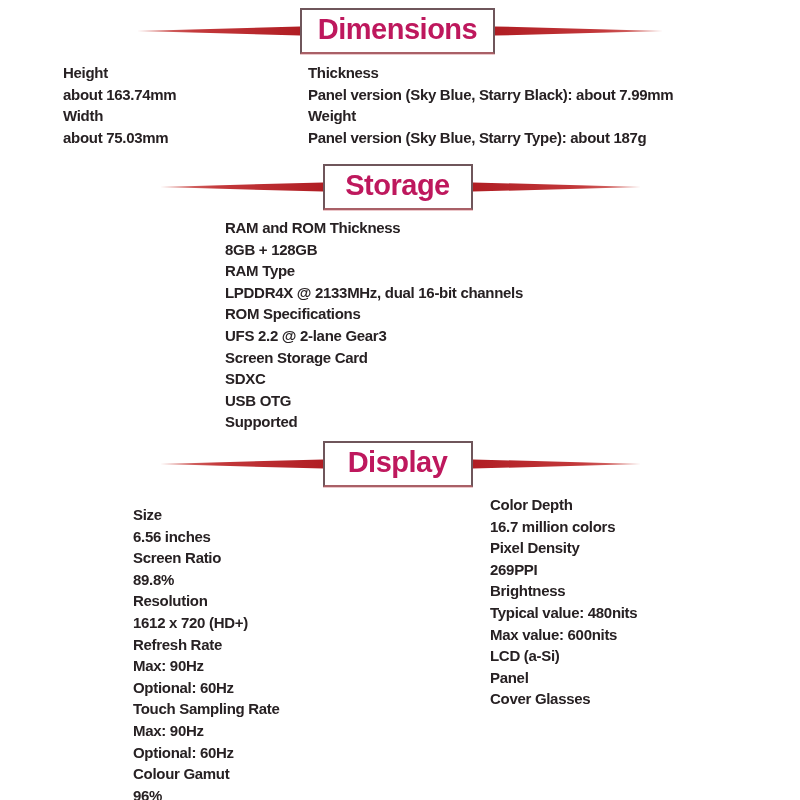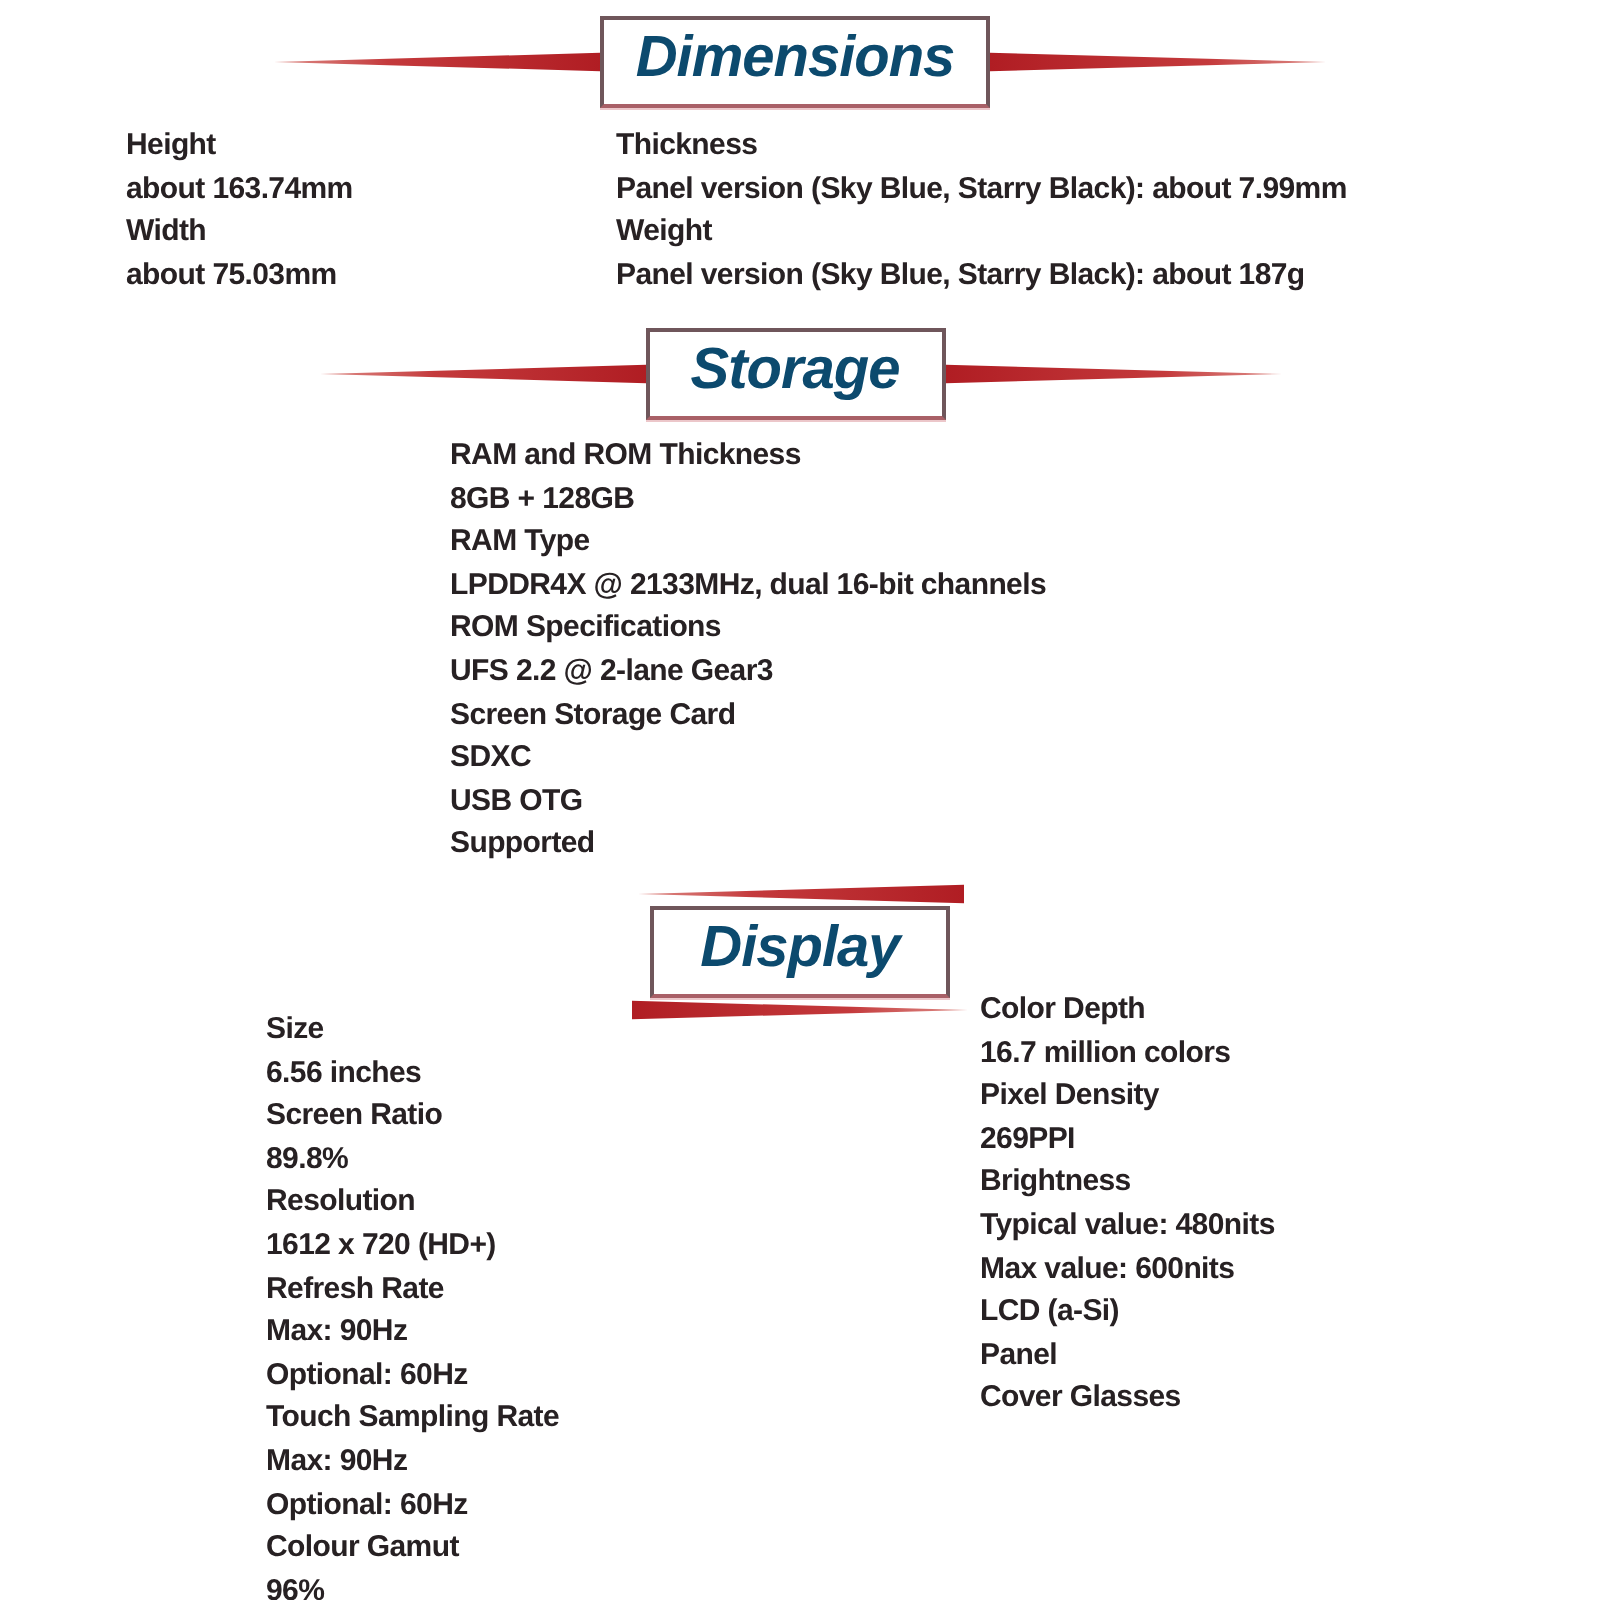--- a/index.html
+++ b/index.html
@@ -28,25 +28,24 @@
     min-width:150px;
     box-sizing:border-box;
     background:#fff;
     border:2px solid var(--border);
     border-bottom-color:#a96067;
     box-shadow:0 1px 0 rgba(201,94,102,.35);
     padding:3px 16px 6px 16px;
     text-align:center;
   }
   .title-box .title{
-    font-style:italic;
     font-weight:bold;
     font-size:29px;
     letter-spacing:-0.5px;
-    color:#0c4a6e;
+    color:#be185d;
     white-space:nowrap;
   }
   .col{
     position:absolute;
     white-space:nowrap;
   }
   .col .line{
     font-weight:bold;
     font-size:15px;
     line-height:21.6px;
@@ -90,21 +89,21 @@
   <div class="col" style="left:63px; top:62px;">
       <div class="line">Height</div>
       <div class="line">about 163.74mm</div>
       <div class="line">Width</div>
       <div class="line">about 75.03mm</div>
     </div>
   <div class="col" style="left:308px; top:62px;">
       <div class="line">Thickness</div>
       <div class="line">Panel version (Sky Blue, Starry Black): about 7.99mm</div>
       <div class="line">Weight</div>
-      <div class="line">Panel version (Sky Blue, Starry Black): about 187g</div>
+      <div class="line">Panel version (Sky Blue, Starry Type): about 187g</div>
     </div>
 
   <div class="header" style="top:164px;">
     <svg class="spike" width="163" height="12" viewBox="0 0 163 12">
       <polygon points="0,6 163,1.4 163,10.6" fill="url(#gradL)"></polygon>
     </svg>
     <div class="title-box">
       <span class="title">Storage</span>
     </div>
     <svg class="spike" width="168" height="12" viewBox="0 0 168 12">
@@ -118,21 +117,21 @@
       <div class="line">RAM Type</div>
       <div class="line">LPDDR4X @ 2133MHz, dual 16-bit channels</div>
       <div class="line">ROM Specifications</div>
       <div class="line">UFS 2.2 @ 2-lane Gear3</div>
       <div class="line">Screen Storage Card</div>
       <div class="line">SDXC</div>
       <div class="line">USB OTG</div>
       <div class="line">Supported</div>
     </div>
 
-  <div class="header" style="top:441px;flex-direction:column;">
+  <div class="header" style="top:441px;">
     <svg class="spike" width="163" height="12" viewBox="0 0 163 12">
       <polygon points="0,6 163,1.4 163,10.6" fill="url(#gradL)"></polygon>
     </svg>
     <div class="title-box">
       <span class="title">Display</span>
     </div>
     <svg class="spike" width="168" height="12" viewBox="0 0 168 12">
       <polygon points="0,1.4 0,10.6 168,6" fill="url(#gradR)"></polygon>
     </svg>
   </div>

